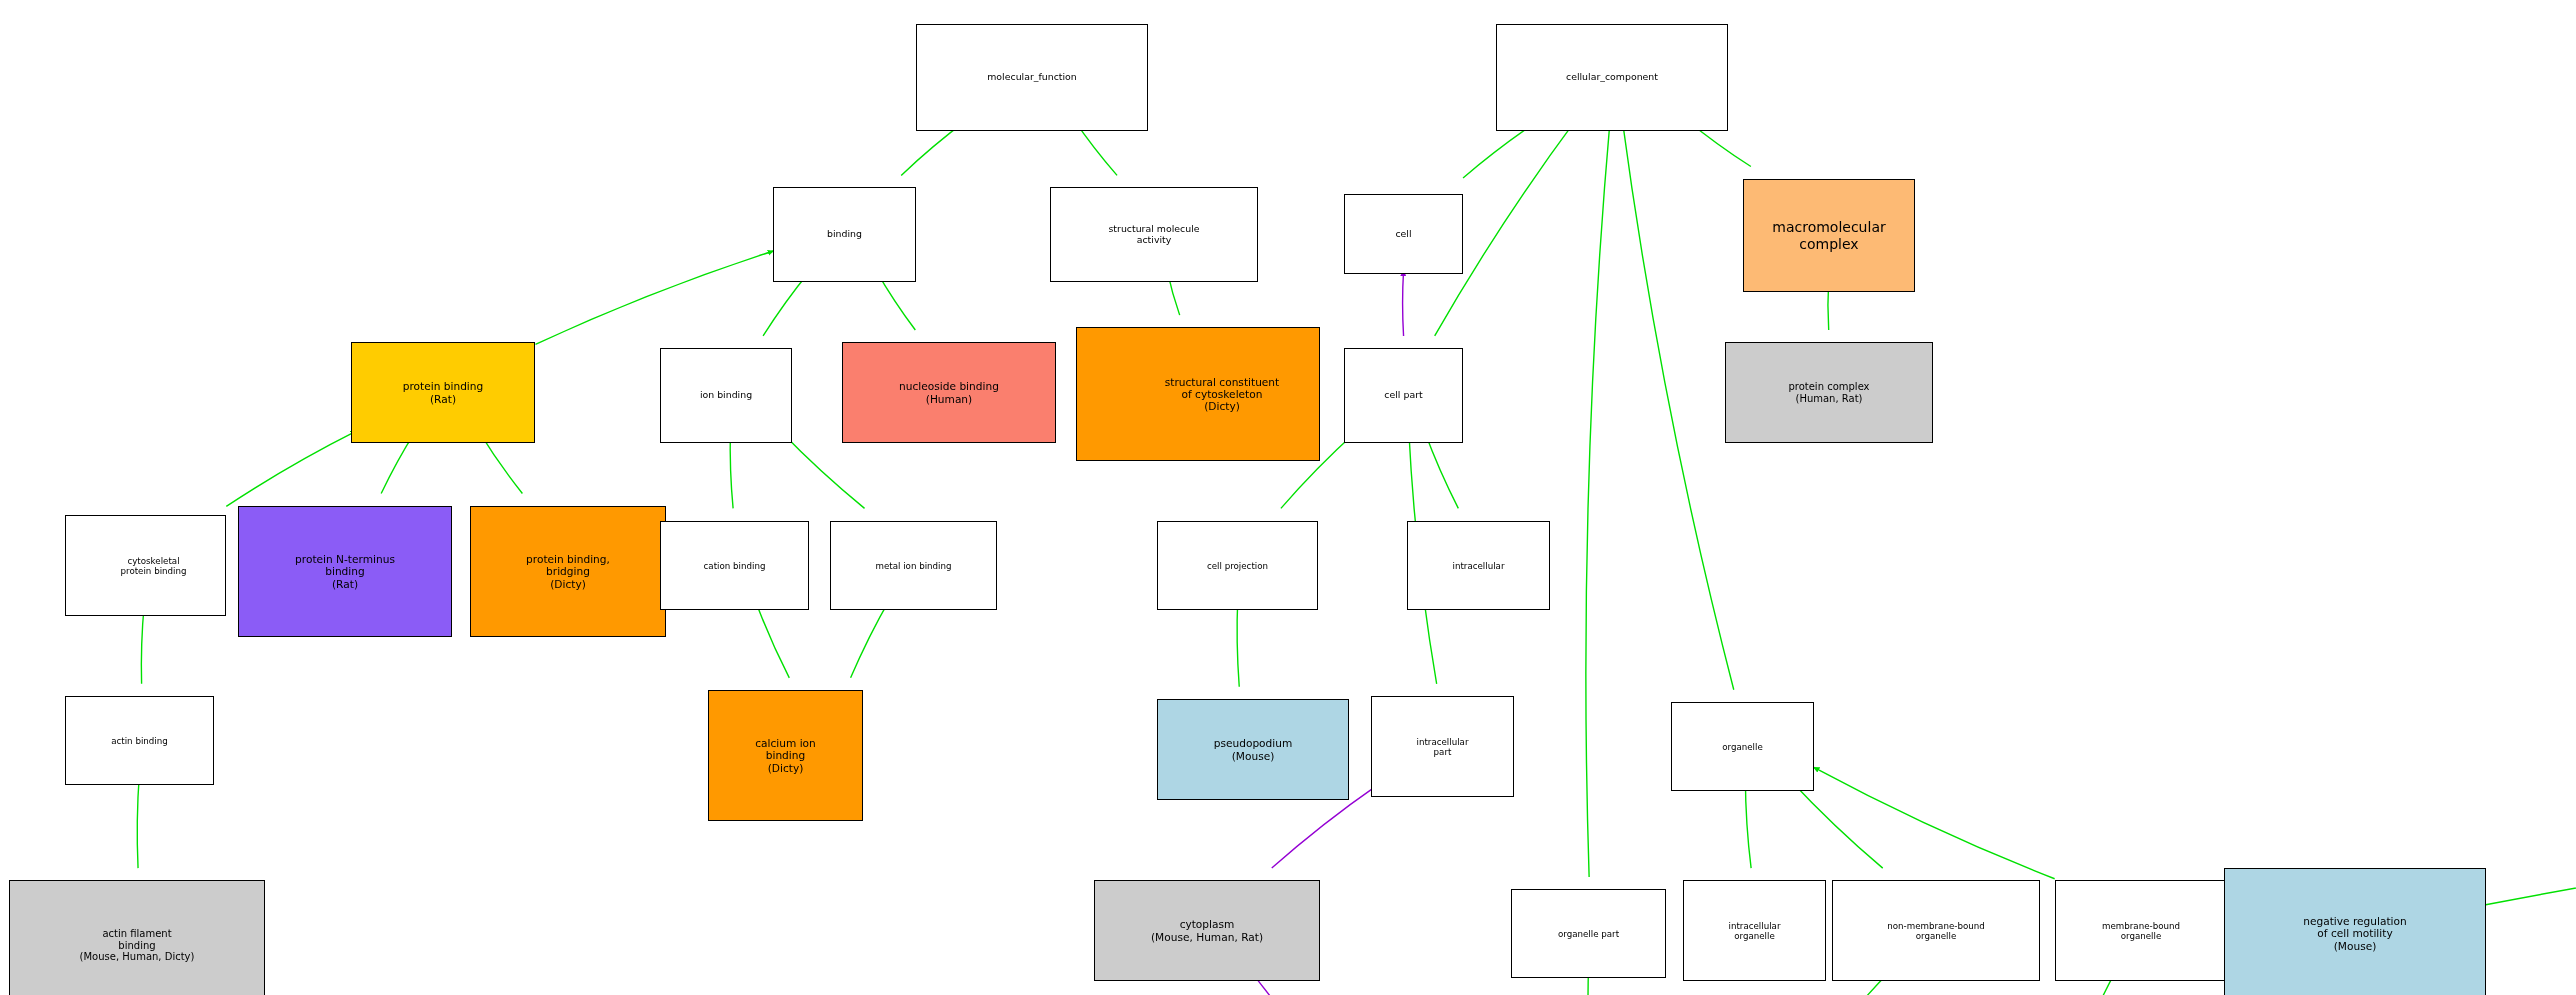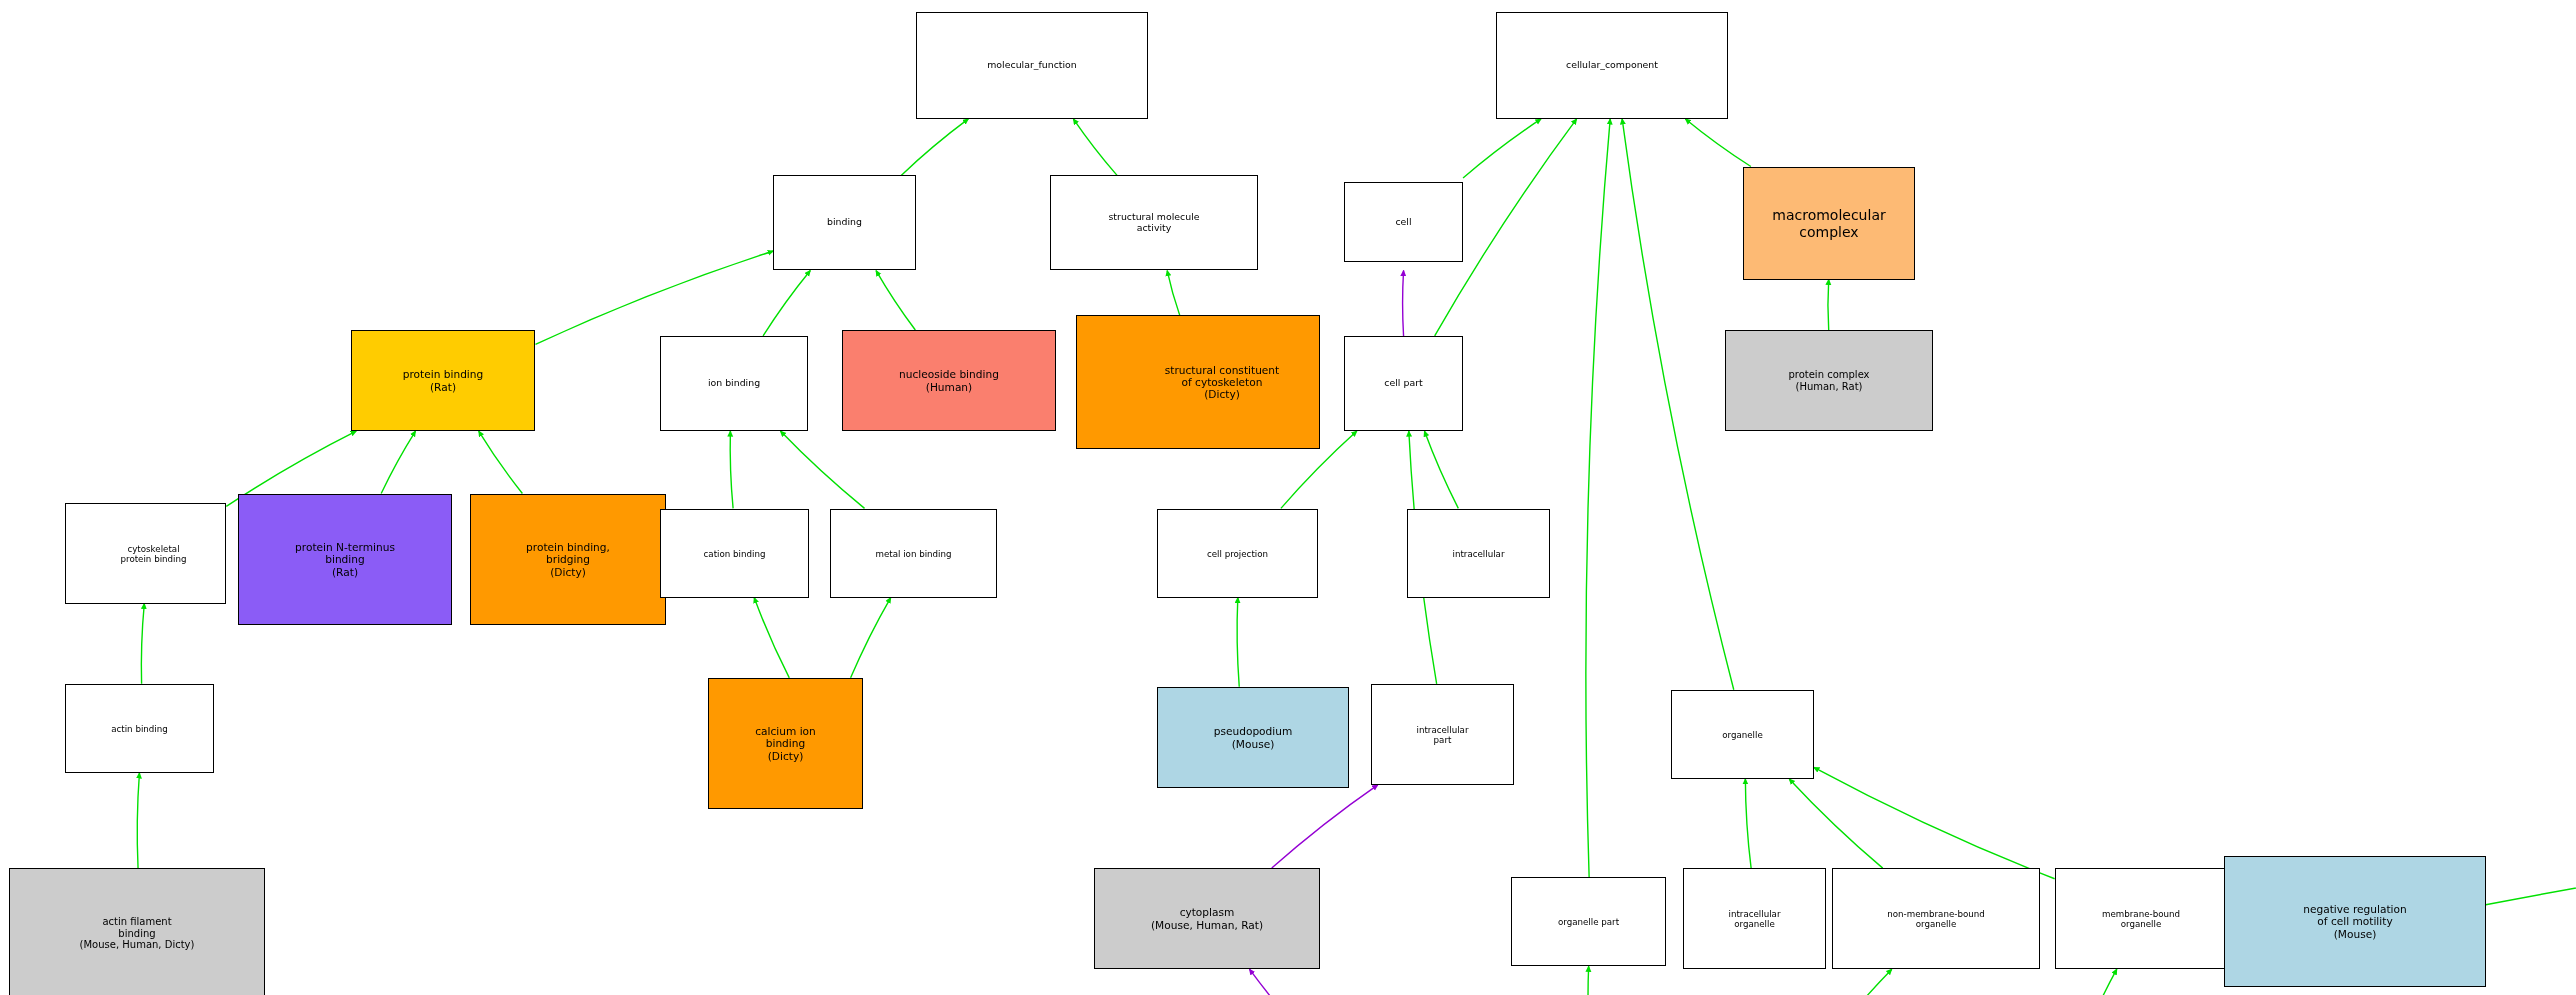--- a/index.html
+++ b/index.html
@@ -1,20 +1,20 @@
 <!DOCTYPE html>
 <html style="font-size:15px"><head>
 <meta charset="utf-8">
 <style>
   html,body{margin:0;padding:0;background:#ffffff;}
   #canvas{position:relative;width:2576px;height:995px;background:#ffffff;
           font-family:"DejaVu Sans", sans-serif;overflow:hidden;}
   .node{position:absolute;box-sizing:border-box;border:0.9px solid #000;
         background:#ffffff;display:flex;align-items:center;justify-content:center;
-        text-align:center;line-height:1.15;color:#000;}
+        text-align:center;line-height:1.15;color:#000;margin-top:12px;}
   .node .lbl{display:block;padding:0.9px 1.9px;white-space:pre-line;}
   svg.edges{position:absolute;left:0;top:0;width:2576px;height:995px;pointer-events:none;}
 </style>
 </head>
 <body>
 
 <div id="canvas">
   <svg class="edges" viewBox="0 0 2772 1071" width="2576" height="995">
     <defs>
       <marker id="ah-green" markerWidth="7" markerHeight="7" refX="6" refY="3.2" orient="auto" markerUnits="userSpaceOnUse">
@@ -150,21 +150,21 @@
         <span class="lbl">cell</span>
       </div>
       <div class="node" style="left: 1743px; top: 167px; width: 172px; height: 113px; background: #fdba74; font-size: 14px;">
         <span class="lbl">macromolecular
 complex</span>
       </div>
       <div class="node" style="left: 351px; top: 330px; width: 184px; height: 101px; background: rgb(255, 204, 0); font-size: 10.6px;">
         <span class="lbl">protein binding
 (Rat)</span>
       </div>
-      <div class="node" style="left: 660px; top: 336px; width: 148px; height: 95px; background: rgb(255, 255, 255); font-size: 9.4px;">
+      <div class="node" style="left: 660px; top: 336px; width: 132px; height: 95px; background: rgb(255, 255, 255); font-size: 9.4px;">
         <span class="lbl">ion binding</span>
       </div>
       <div class="node" style="left: 842px; top: 330px; width: 214px; height: 101px; background: rgb(250, 127, 110); font-size: 10.6px;">
         <span class="lbl">nucleoside binding
 (Human)</span>
       </div>
       <div class="node" style="left: 1076px; top: 315px; width: 244px; height: 134px; background: rgb(255, 153, 0); font-size: 10.6px; padding-left: 48px;">
         <span class="lbl">structural constituent
 of cytoskeleton
 (Dicty)</span>

